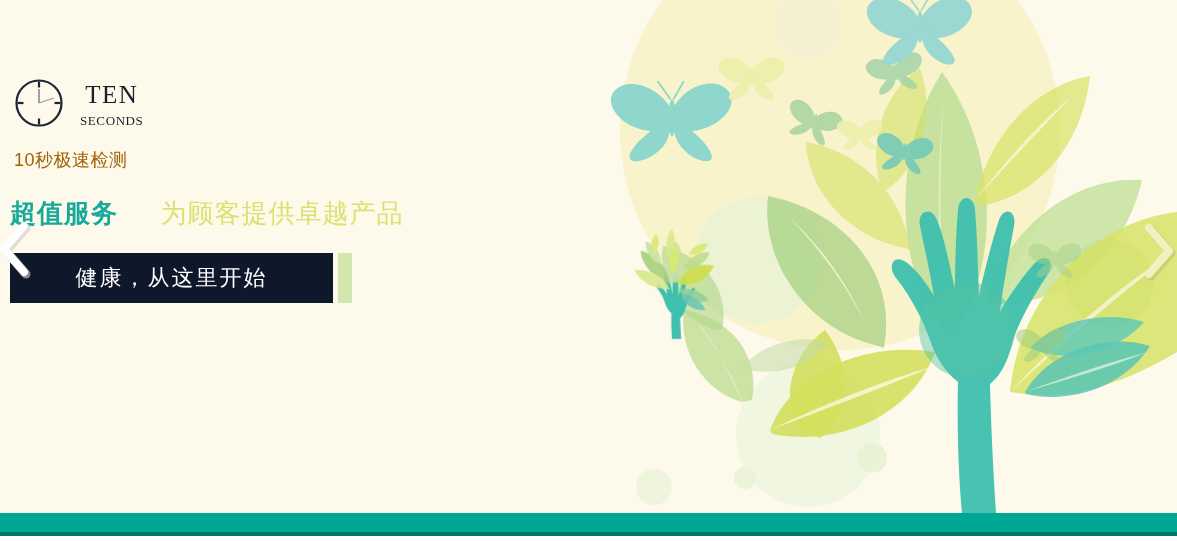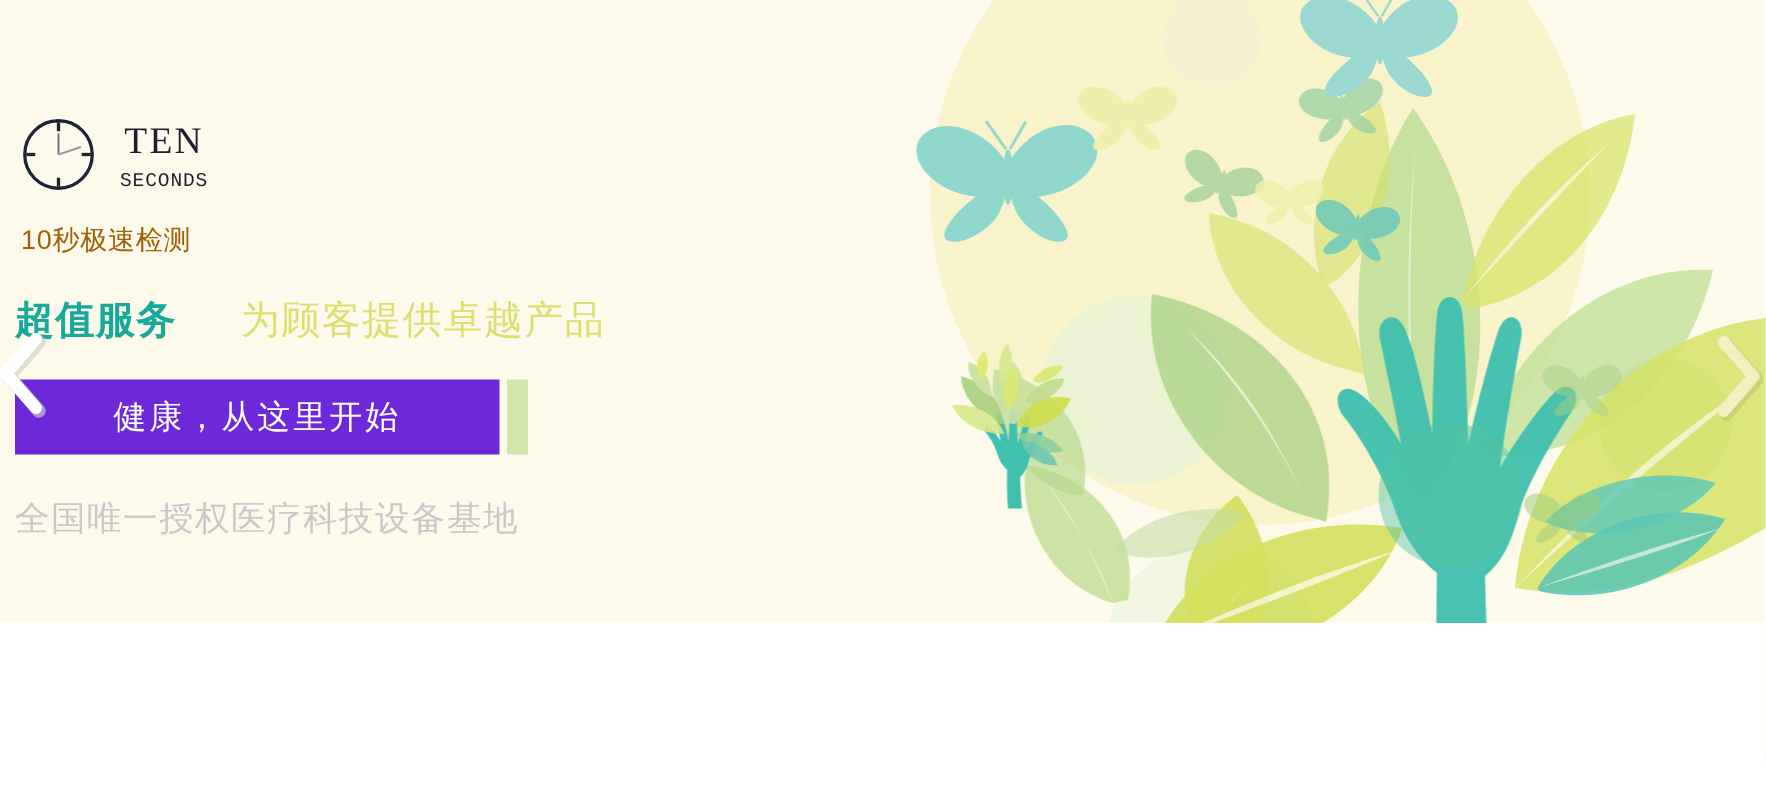--- a/index.html
+++ b/index.html
@@ -3,21 +3,21 @@
 <meta charset="utf-8">
 <style>
   html, body {
     margin: 0;
     padding: 0;
     background: #ffffff;
   }
   #banner {
     position: relative;
     width: 1177px;
-    height: 415px;
+    height: 536px;
     overflow: hidden;
     background: #fdfaeb;
     font-family: "Liberation Sans", sans-serif;
     user-select: none;
   }
   
   #artwork {
     position: absolute;
     left: 0; top: 0;
     width: 1177px;
@@ -40,21 +40,21 @@
     line-height: 1;
     padding-top: 2px;
   }
   .badge-ten {
     font-family: "Liberation Serif", serif;
     font-size: 25px;
     letter-spacing: 1.5px;
     color: #1d1d2b;
   }
   .badge-seconds {
-    font-family: Liberation Mono, monospace;
+    font-family: Liberation Serif, serif;
     font-size: 13px;
     letter-spacing: 0.6px;
     color: #1d1d2b;
     margin-top: 7px;
   }
   .sub-line {
     position: absolute;
     left: 14px;
     top: 148px;
     font-size: 18px;
@@ -77,21 +77,21 @@
   .cta-wrap {
     position: absolute;
     left: 10px;
     top: 253px;
     height: 50px;
     display: flex;
     align-items: stretch;
   }
   .cta-bar {
     width: 323px;
-    background: #6d28d9;
+    background: #0f172a;
     display: flex;
     align-items: center;
     justify-content: center;
     color: #ffffff;
     font-size: 22px;
     letter-spacing: 2px;
   }
   .cta-gap { width: 5px; }
   .cta-chip {
     width: 14px;
@@ -335,21 +335,20 @@
     <span class="hl-gap"></span>
     <span class="hl-b">为顾客提供卓越产品</span>
   </div>
 
   <div class="cta-wrap">
     <div class="cta-bar">健康，从这里开始</div>
     <div class="cta-gap"></div>
     <div class="cta-chip"></div>
   </div>
 
-  <div class="foot-line">全国唯一授权医疗科技设备基地</div>
 
   <svg id="nav-prev" class="nav-arrow" viewBox="0 0 40 62" xmlns="http://www.w3.org/2000/svg">
     <path d="M30 8 L10 31 L30 54" fill="none" stroke="#cfcfc8" stroke-width="9" stroke-linecap="round" stroke-linejoin="round" opacity="0.65"></path>
     <path d="M28 6 L8 29 L28 52" fill="none" stroke="#ffffff" stroke-width="8" stroke-linecap="round" stroke-linejoin="round"></path>
   </svg>
 
   <svg id="nav-next" class="nav-arrow" viewBox="0 0 40 62" xmlns="http://www.w3.org/2000/svg">
     <path d="M12 10 L32 33 L12 56" fill="none" stroke="#b9be72" stroke-width="9" stroke-linecap="round" stroke-linejoin="round" opacity="0.5"></path>
     <path d="M10 8 L30 31 L10 54" fill="none" stroke="#f2f0c0" stroke-width="8" stroke-linecap="round" stroke-linejoin="round"></path>
   </svg>

